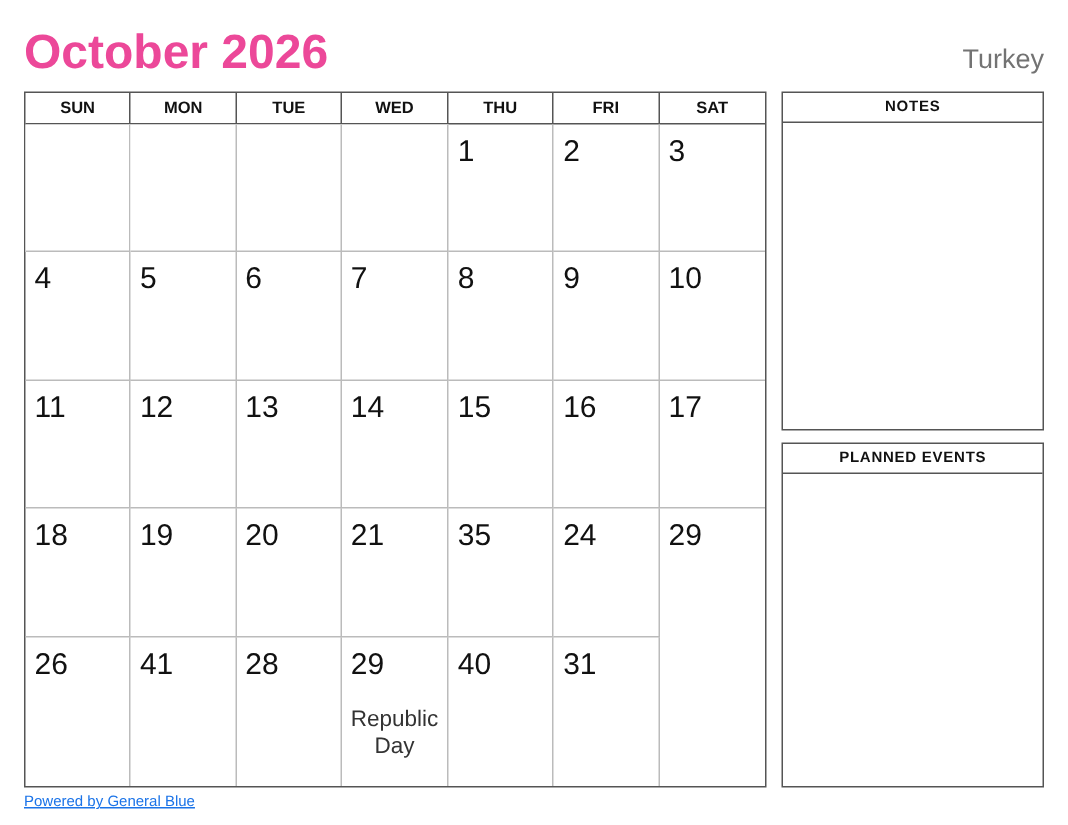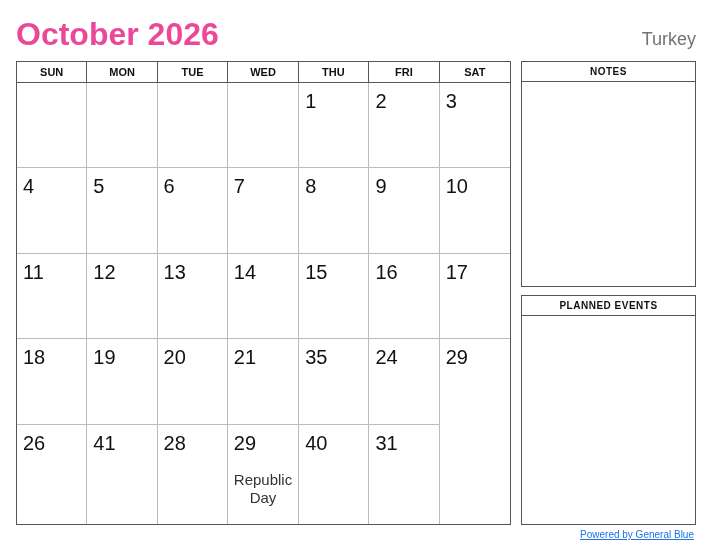--- a/index.html
+++ b/index.html
@@ -129,21 +129,21 @@
     .planned-events-box .sidebar-box-content {
       height: 200px;
     }
     .notes-box {
       flex: 1;
     }
     .notes-box .sidebar-box-content {
       height: 150px;
     }
     .footer {
-      text-align: right;
+      text-align: left;
       font-size: 10px;
       margin-top: 4px;
       padding-right: 2px;
     }
     .footer a {
       color: #1a73e8;
       text-decoration: underline;
     }
   </style>
 </head>

